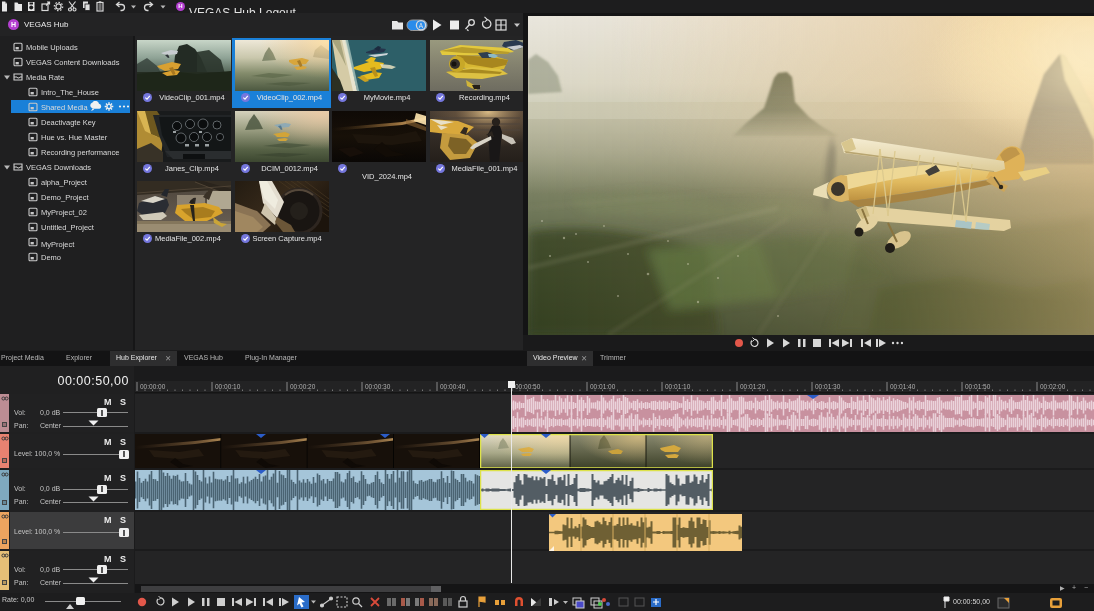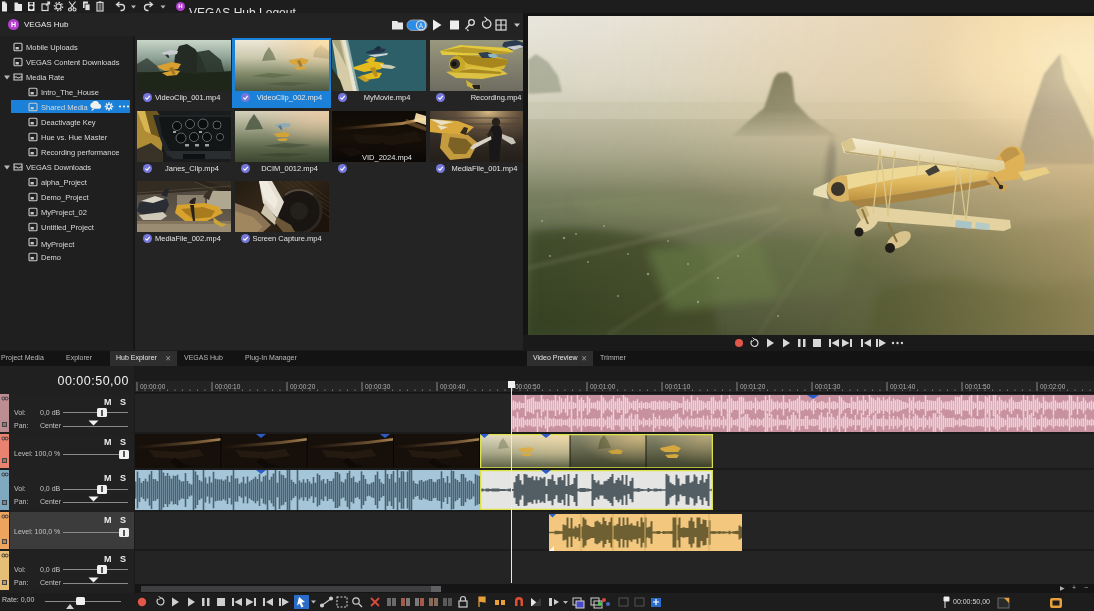--- a/index.html
+++ b/index.html
@@ -185,21 +185,21 @@
 <g fill="#d8a030">
       <path d="M20 26l15-4 9 2-3 5-13 2-6-3z"></path>
       <path d="M25 33l12-3 6 1-3 4-10 1z"></path>
     </g>
 <path d="M32 28l4 7 2.5-1-2.5-7z" fill="#a87820"></path>
   </svg>
 <div class="abs" style="left:143px;top:93px;width:9px;height:9px;border-radius:50%;background:#7577dd"></div>
 <svg class="abs" style="left:143px;top:93px" width="9" height="9" viewBox="0 0 9 9">
     <path d="M2.3 4.6 4 6.2 6.8 2.8" fill="none" stroke="#fff" stroke-width="1.1"></path>
   </svg>
-<div class="abs txt" style="left:155px;top:93px;width:74px;color:#e4e4e4">VideoClip_001.mp4</div>
+<div class="abs txt" style="left:155px;top:93px;width:74px;text-align:center;color:#e4e4e4">VideoClip_001.mp4</div>
 <div class="abs" style="left:232.0px;top:37.5px;width:99px;height:70px;background:#1a80d8"></div>
 <svg class="abs" style="left:234.5px;top:40px" width="94" height="51" viewBox="0 0 94 51">
     <defs>
       <linearGradient id="t1s" x2="0" y2="1">
         <stop offset="0" stop-color="#eee8d8"></stop>
         <stop offset="0.35" stop-color="#c9c7ac"></stop>
         <stop offset="0.65" stop-color="#848c6c"></stop>
         <stop offset="1" stop-color="#4c5840"></stop>
       </linearGradient>
 <radialGradient id="t1g" cx="0.97" cy="0.05" r="0.7">
@@ -271,21 +271,21 @@
 <circle cx="24" cy="24" r="2.5" fill="#15120e"></circle>
 <path d="M48 13l9-1 6 2-2 4-9 0z" fill="#2e3e50"></path>
 <path d="M58 14l6 0 4 2-3 2-6-1z" fill="#8ab8c8"></path>
 <path d="M36 40l8 5 7 1-5 4-9-4z" fill="#d0b43a"></path>
 <path d="M42 45h8v4h-6z" fill="#252019"></path>
   </svg>
 <div class="abs" style="left:435.5px;top:93px;width:9px;height:9px;border-radius:50%;background:#7577dd"></div>
 <svg class="abs" style="left:435.5px;top:93px" width="9" height="9" viewBox="0 0 9 9">
     <path d="M2.3 4.6 4 6.2 6.8 2.8" fill="none" stroke="#fff" stroke-width="1.1"></path>
   </svg>
-<div class="abs txt" style="left:447.5px;top:93px;width:74px;text-align:right;color:#e4e4e4">Recording.mp4</div>
+<div class="abs txt" style="left:447.5px;top:93px;width:74px;text-align:center;color:#e4e4e4">Recording.mp4</div>
 <svg class="abs" style="left:137px;top:110.5px" width="94" height="51" viewBox="0 0 94 51">
     <rect width="94" height="51" fill="#191b1c"></rect>
 <path d="M0 0h18l10 14-4 30H0z" fill="#b08c34"></path>
 <path d="M0 0h10l12 10-2 16-12-6z" fill="#d8b452"></path>
 <path d="M8 0h12l8 12-2 16-12-5z" fill="#6e581f"></path>
 <path d="M16 4h78v42H30l-8-22z" fill="#212426"></path>
 <path d="M22 6h72v36H34l-9-18z" fill="#131617"></path>
 <g fill="none" stroke="#777e82" stroke-width="0.8">
 <circle cx="40" cy="15" r="4.5"></circle>
       <circle cx="53" cy="13" r="4.5"></circle>
@@ -370,21 +370,21 @@
 <path d="M84 2l10 3v9l-12-4z" fill="#f4dca8" opacity="0.95"></path>
 <path d="M74 8l20 8v4l-20-7z" fill="#8a6434" opacity="0.6"></path>
 <path d="M20 23l40 2 24-5 6 10-30 4-34-2z" fill="#1d150c"></path>
 <path d="M50 31l10 9 14 4-20 2-12-8z" fill="#120c06"></path>
 <path d="M6 38l16-2 10 6-14 4z" fill="#170f09"></path>
   </svg>
 <div class="abs" style="left:338px;top:163.5px;width:9px;height:9px;border-radius:50%;background:#7577dd"></div>
 <svg class="abs" style="left:338px;top:163.5px" width="9" height="9" viewBox="0 0 9 9">
     <path d="M2.3 4.6 4 6.2 6.8 2.8" fill="none" stroke="#fff" stroke-width="1.1"></path>
   </svg>
-<div class="abs txt" style="left:350px;top:153px;width:74px;text-align:center;color:#e4e4e4">VID_2024.mp4</div>
+<div class="abs txt" style="left:350px;top:172px;width:74px;text-align:center;color:#e4e4e4">VID_2024.mp4</div>
 <svg class="abs" style="left:429.5px;top:110.5px" width="94" height="51" viewBox="0 0 94 51">
     <defs>
       <linearGradient id="t7s" x2="0" y2="1">
         <stop offset="0" stop-color="#423830"></stop>
         <stop offset="1" stop-color="#241f1a"></stop>
       </linearGradient>
 <radialGradient id="t7g" cx="0.62" cy="0.02" r="0.7">
         <stop offset="0" stop-color="#e8c88e" stop-opacity="0.9"></stop>
         <stop offset="0.5" stop-color="#a8845a" stop-opacity="0.3"></stop>
         <stop offset="1" stop-color="#a8845a" stop-opacity="0"></stop>

